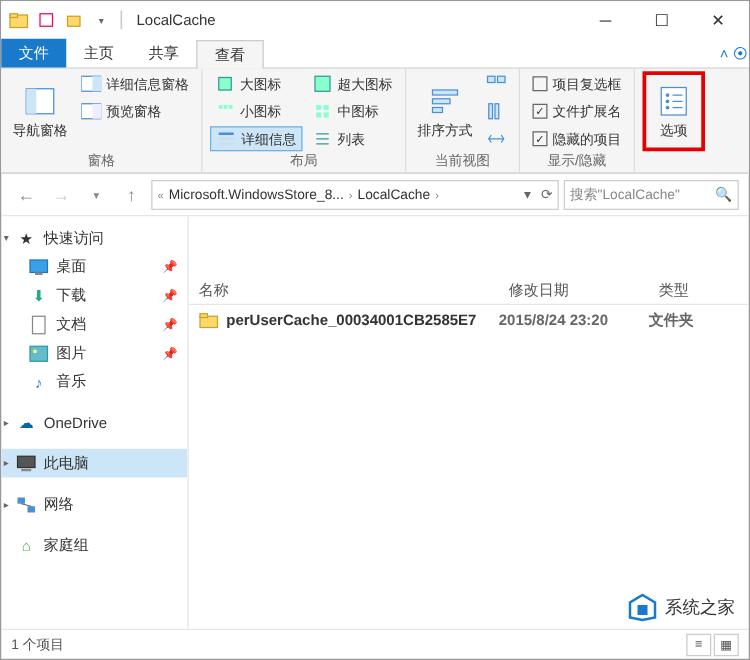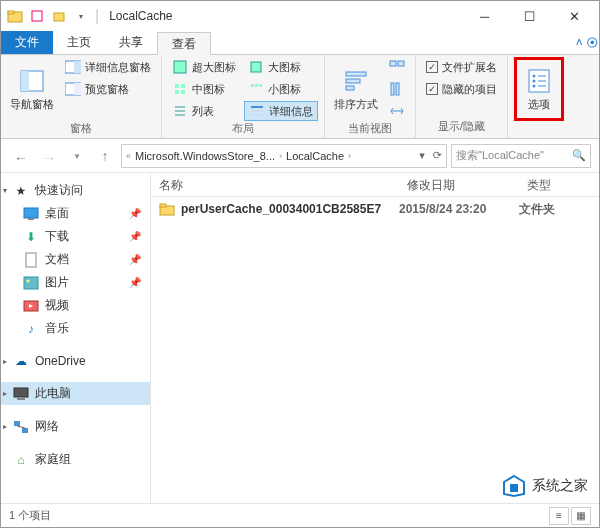--- a/index.html
+++ b/index.html
@@ -38,21 +38,21 @@
 .search .sic { margin-left: auto; color: #666; }
 .content { flex: 1; display: flex; overflow: hidden; }
 .sidebar { width: 150px; border-right: 1px solid #e5e5e5; overflow-y: auto; padding: 6px 0; }
 .side-item { display: flex; align-items: center; gap: 6px; padding: 3px 8px 3px 22px; font-size: 12px; color: #333; position: relative; }
 .side-item.header { padding-left: 12px; font-weight: normal; }
 .side-item.header .caret { position: absolute; left: 2px; font-size: 8px; color: #666; }
 .side-item.sel { background: #cde6f7; }
 .side-item .ic { width: 16px; height: 16px; display: flex; align-items: center; justify-content: center; }
 .side-item .pin { margin-left: auto; color: #888; font-size: 10px; }
 .side-spacer { height: 10px; }
-.filearea { flex: 1; display: flex; flex-direction: column; }
+.filearea { flex: 1; display: flex; flex-direction: column; margin-top: 47px; }
 .cols { display: flex; height: 24px; border-bottom: 1px solid #e5e5e5; font-size: 12px; color: #555; }
 .cols .col { padding: 4px 8px; }
 .c-name { flex: 1; }
 .c-date { width: 120px; }
 .c-type { width: 80px; }
 .rows { flex: 1; font-weight: bold; }
 .row { display: flex; height: 24px; align-items: center; font-size: 12px; color: #333; }
 .row .ic { width: 16px; margin: 0 6px 0 8px; }
 .row .name { flex: 1; }
 .row .date { width: 120px; color: #666; }
@@ -140,20 +140,50 @@
       </div>
       <div class="label">窗格</div>
     </div>
 
     <div class="rgroup">
       <div class="body">
         <div class="vstack">
           <div class="small-row">
               <span class="ic">
                 <svg width="14" height="14">
+                  <rect x="2" y="2" width="10" height="10" fill="#8fc" stroke="#399"></rect>
+                </svg>
+              </span>
+              <span>大图标</span>
+            </div>
+          <div class="small-row">
+              <span class="ic">
+                <svg width="14" height="14">
+                  <rect x="2" y="2" width="3" height="3" fill="#8fc"></rect>
+                  <rect x="6" y="2" width="3" height="3" fill="#8fc"></rect>
+                  <rect x="10" y="2" width="3" height="3" fill="#8fc"></rect>
+                </svg>
+              </span>
+              <span>小图标</span>
+            </div>
+          <div class="small-row sel">
+              <span class="ic">
+                <svg width="14" height="14">
+                  <rect x="1" y="2" width="12" height="2" fill="#4a90d9"></rect>
+                  <rect x="1" y="6" width="12" height="2" fill="#cde"></rect>
+                  <rect x="1" y="10" width="12" height="2" fill="#cde"></rect>
+                </svg>
+              </span>
+              <span>详细信息</span>
+            </div>
+        </div>
+        <div class="vstack">
+          <div class="small-row">
+              <span class="ic">
+                <svg width="14" height="14">
                   <rect x="1" y="1" width="12" height="12" fill="#8fc" stroke="#399"></rect>
                 </svg>
               </span>
               <span>超大图标</span>
             </div>
           <div class="small-row">
               <span class="ic">
                 <svg width="14" height="14">
                   <rect x="2" y="2" width="4" height="4" fill="#8fc"></rect>
                   <rect x="8" y="2" width="4" height="4" fill="#8fc"></rect>
@@ -165,50 +195,20 @@
             </div>
           <div class="small-row">
               <span class="ic">
                 <svg width="14" height="14">
                   <line x1="2" y1="3" x2="12" y2="3" stroke="#399"></line>
                   <line x1="2" y1="7" x2="12" y2="7" stroke="#399"></line>
                   <line x1="2" y1="11" x2="12" y2="11" stroke="#399"></line>
                 </svg>
               </span>
               <span>列表</span>
-            </div>
-        </div>
-        <div class="vstack">
-          <div class="small-row">
-              <span class="ic">
-                <svg width="14" height="14">
-                  <rect x="2" y="2" width="10" height="10" fill="#8fc" stroke="#399"></rect>
-                </svg>
-              </span>
-              <span>大图标</span>
-            </div>
-          <div class="small-row">
-              <span class="ic">
-                <svg width="14" height="14">
-                  <rect x="2" y="2" width="3" height="3" fill="#8fc"></rect>
-                  <rect x="6" y="2" width="3" height="3" fill="#8fc"></rect>
-                  <rect x="10" y="2" width="3" height="3" fill="#8fc"></rect>
-                </svg>
-              </span>
-              <span>小图标</span>
-            </div>
-          <div class="small-row sel">
-              <span class="ic">
-                <svg width="14" height="14">
-                  <rect x="1" y="2" width="12" height="2" fill="#4a90d9"></rect>
-                  <rect x="1" y="6" width="12" height="2" fill="#cde"></rect>
-                  <rect x="1" y="10" width="12" height="2" fill="#cde"></rect>
-                </svg>
-              </span>
-              <span>详细信息</span>
             </div>
         </div>
       </div>
       <div class="label">布局</div>
     </div>
 
     <div class="rgroup">
       <div class="body">
         <div class="big-btn">
           <span class="ic">
@@ -245,20 +245,24 @@
               </span>
             </div>
         </div>
       </div>
       <div class="label">当前视图</div>
     </div>
 
     <div class="rgroup">
       <div class="body">
         <div class="vstack">
+          <div class="small-row">
+              <span class="chk"></span>
+              <span>项目复选框</span>
+            </div>
           <div class="small-row">
               <span class="chk">✓</span>
               <span>文件扩展名</span>
             </div>
           <div class="small-row">
               <span class="chk">✓</span>
               <span>隐藏的项目</span>
             </div>
         </div>
       </div>
@@ -341,29 +345,20 @@
           <span class="ic">
             <svg width="16" height="14">
               <rect x="1" y="1" width="14" height="12" fill="#6bc" stroke="#399"></rect>
               <circle cx="5" cy="5" r="1.5" fill="#ff6"></circle>
             </svg>
           </span>
           <span>图片</span>
           <span class="pin">📌</span>
         </div>
       <div class="side-item">
-          <span class="ic">
-            <svg width="16" height="14">
-              <rect x="1" y="2" width="14" height="10" fill="#e66" stroke="#a33"></rect>
-              <polygon points="6,5 6,9 10,7" fill="#fff"></polygon>
-            </svg>
-          </span>
-          <span>视频</span>
-        </div>
-      <div class="side-item">
           <span class="ic" style="color:#38c">♪</span>
           <span>音乐</span>
         </div>
       <div class="side-spacer"></div>
       <div class="side-item header">
           <span class="caret">▸</span>
           <span class="ic" style="color:#0a64a4">☁</span>
           <span>OneDrive</span>
         </div>
       <div class="side-spacer"></div>

